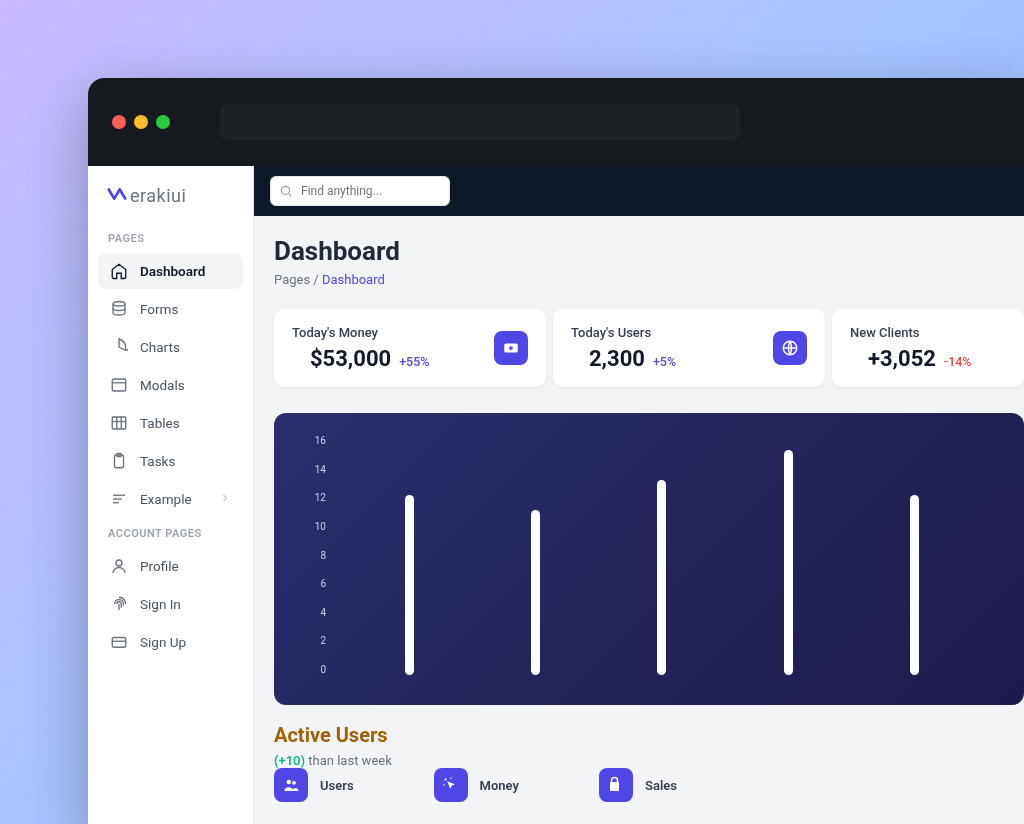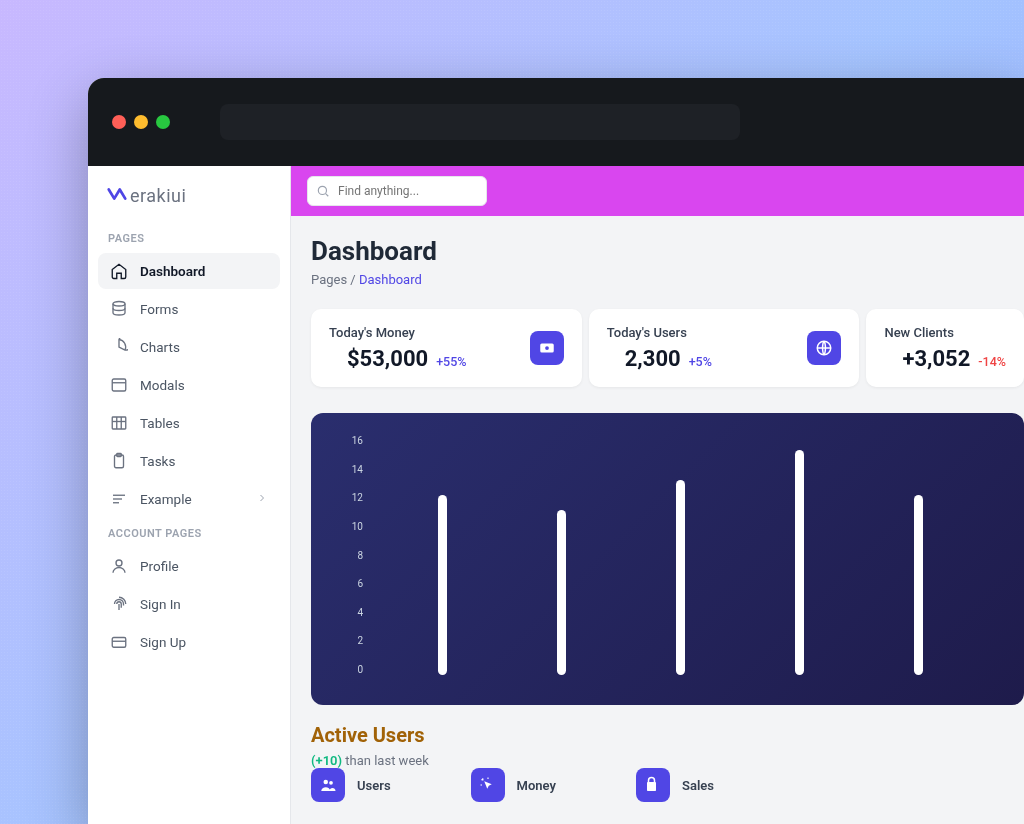--- a/index.html
+++ b/index.html
@@ -7,33 +7,33 @@
 body::before{content:'';position:absolute;inset:0;background-image:radial-gradient(rgba(255,255,255,0.15) 1px,transparent 1px);background-size:3px 3px;opacity:0.5;}
 
 .window{position:absolute;top:78px;left:88px;right:0;bottom:0;background:#fff;border-radius:16px 0 0 0;overflow:hidden;box-shadow:0 20px 60px rgba(0,0,0,0.3);}
 .titlebar{height:88px;background:#16191d;display:flex;align-items:center;padding:0 24px;gap:10px;}
 .dots{display:flex;gap:8px;}
 .dot{width:14px;height:14px;border-radius:50%;}
 .dot.r{background:#ff5f57;}.dot.y{background:#febc2e;}.dot.g{background:#28c840;}
 .urlbar{margin-left:40px;height:36px;flex:1;max-width:520px;background:#1e2126;border-radius:8px;}
 
 .app{display:flex;height:calc(100% - 88px);background:#f3f4f6;}
-.sidebar{width:203px;background:#fff;border-right:1px solid #e5e7eb;padding:14px 10px;overflow-y:auto;}
+.sidebar{width:166px;background:#fff;border-right:1px solid #e5e7eb;padding:14px 10px;overflow-y:auto;}
 .logo{display:flex;align-items:center;gap:2px;padding:4px 8px 18px;font-size:18px;font-weight:400;color:#6b7280;letter-spacing:0.5px;}
 .logo svg{width:22px;height:22px;}
 .section-label{font-size:11px;font-weight:600;color:#9ca3af;letter-spacing:0.5px;padding:8px 10px 8px;text-transform:uppercase;}
 .nav-item{display:flex;align-items:center;gap:12px;padding:9px 12px;border-radius:8px;font-size:13.5px;color:#4b5563;cursor:pointer;margin-bottom:2px;}
 .nav-item.active{background:#f3f4f6;color:#111827;font-weight:600;}
 .nav-item .chev{margin-left:auto;}
 .nav-icon{width:18px;height:18px;display:flex;align-items:center;justify-content:center;color:#6b7280;}
 .nav-item.active .nav-icon{color:#111827;}
 .nav-icon svg{width:18px;height:18px;stroke:currentColor;fill:none;stroke-width:1.8;}
 
 .main{flex:1;overflow:hidden;display:flex;flex-direction:column;}
-.topbar{background:#d946ef;padding:10px 16px;display:flex;align-items:flex-start;}
+.topbar{background:#0f172a;padding:10px 16px;display:flex;align-items:flex-start;}
 .search{position:relative;width:180px;}
 .search input{width:100%;height:30px;border:1px solid #e5e7eb;border-radius:6px;padding:0 10px 0 30px;font-size:12px;color:#6b7280;outline:none;}
 .search svg{position:absolute;left:9px;top:8px;width:14px;height:14px;stroke:#9ca3af;fill:none;stroke-width:2;}
 
 .content{padding:20px 0 20px 20px;overflow-y:auto;flex:1;}
 h1{font-size:26px;font-weight:700;color:#1f2937;margin-bottom:6px;}
 .breadcrumb{font-size:13px;color:#6b7280;margin-bottom:22px;}
 .breadcrumb a{color:#5046e5;text-decoration:none;}
 
 .cards{display:flex;gap:7px;margin-bottom:26px;}

